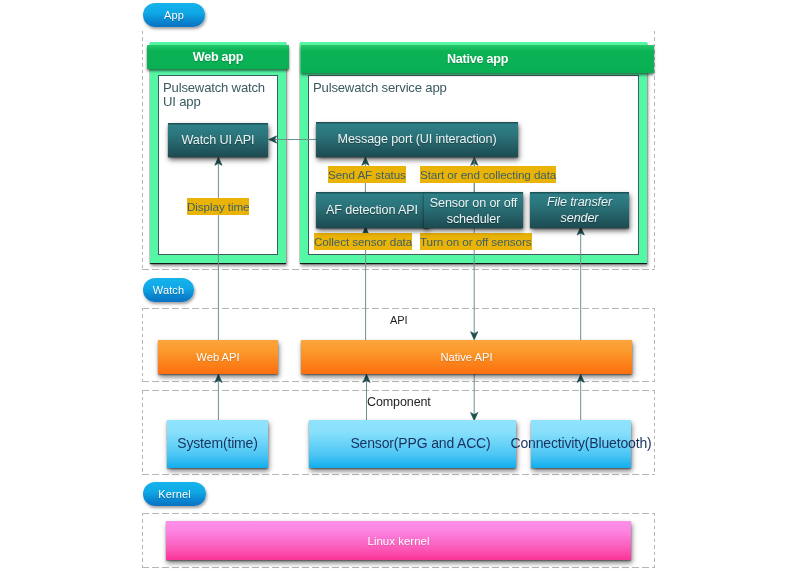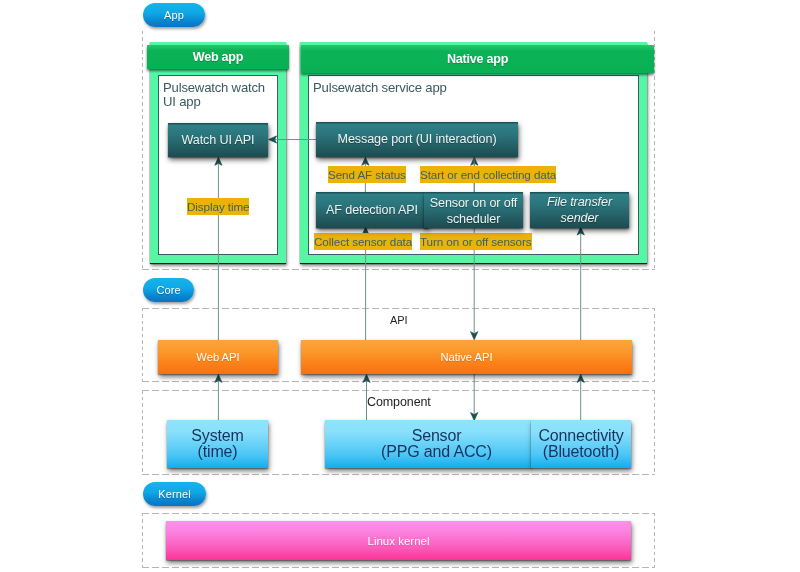--- a/index.html
+++ b/index.html
@@ -48,22 +48,22 @@
 
   
   .orange{background:linear-gradient(180deg,#FCA43B 0%,#FB9B2E 30%,#FB8019 72%,#FB700F 100%);
           color:#FFFFFF;font-size:11.2px;letter-spacing:0px;
           display:flex;align-items:center;justify-content:center;
           box-shadow:0 1px 1.2px rgba(0,0,0,0.40), 1px 3px 5px rgba(0,0,0,0.52);
           text-shadow:0 1px 1px rgba(0,0,0,0.18);}
 
   
   .lblue{background:linear-gradient(180deg,#91E3FC 0%,#88E0FB 25%,#4DC6F5 72%,#11AEEE 100%);
-         color:#18325F;font-size:16px;line-height:15.8px;letter-spacing:-0.16px;
-         display:flex;flex-direction:column;align-items:center;justify-content:center;text-align:center;
+         color:#18325F;font-size:14px;line-height:15.8px;letter-spacing:-0.16px;
+         display:flex;flex-direction:row;align-items:center;justify-content:center;text-align:center;
          box-shadow:0 1px 1.2px rgba(0,0,0,0.40), 1px 3px 5px rgba(0,0,0,0.52);}
 
   
   .pink{background:linear-gradient(180deg,#FE90E8 0%,#FB85E2 25%,#FB5AB9 70%,#FB3498 100%);
         color:#FFFFFF;font-size:11.5px;letter-spacing:0px;
         display:flex;align-items:center;justify-content:center;
         box-shadow:0 1px 1.2px rgba(0,0,0,0.40), 1px 3px 5px rgba(0,0,0,0.52);
         text-shadow:0 1px 1px rgba(0,0,0,0.12);}
 
   
@@ -171,36 +171,36 @@
   </div>
   <div class="abs orange" style="left:301px;top:340px;width:331px;height:34px;">
     <span>Native API</span>
   </div>
 
   <div class="abs seclabel" style="left:367px;top:394px;">Component</div>
   <div class="abs lblue" style="left:167px;top:420px;width:101px;height:48px;">
     <span>System</span>
     <span>(time)</span>
   </div>
-  <div class="abs lblue" style="left:325px;top:420px;width:207px;height:48px;padding-left:16px;">
+  <div class="abs lblue" style="left:309px;top:420px;width:207px;height:48px;padding-left:16px;">
     <span>Sensor</span>
     <span>(PPG and ACC)</span>
   </div>
   <div class="abs lblue" style="left:531px;top:420px;width:100px;height:48px;">
     <span>Connectivity</span>
     <span>(Bluetooth)</span>
   </div>
 
   <div class="abs pink" style="left:166px;top:521px;width:465px;height:39px;">
     <span>Linux kernel</span>
   </div>
 
   <div class="abs badge" style="left:143px;top:3px;width:62px;height:24px;">
     <span>App</span>
   </div>
   <div class="abs badge" style="left:143px;top:278px;width:51px;height:24px;">
-    <span>Core</span>
+    <span>Watch</span>
   </div>
   <div class="abs badge" style="left:143px;top:482px;width:63px;height:24px;">
     <span>Kernel</span>
   </div>
 
 </div>
 
 </body></html>

